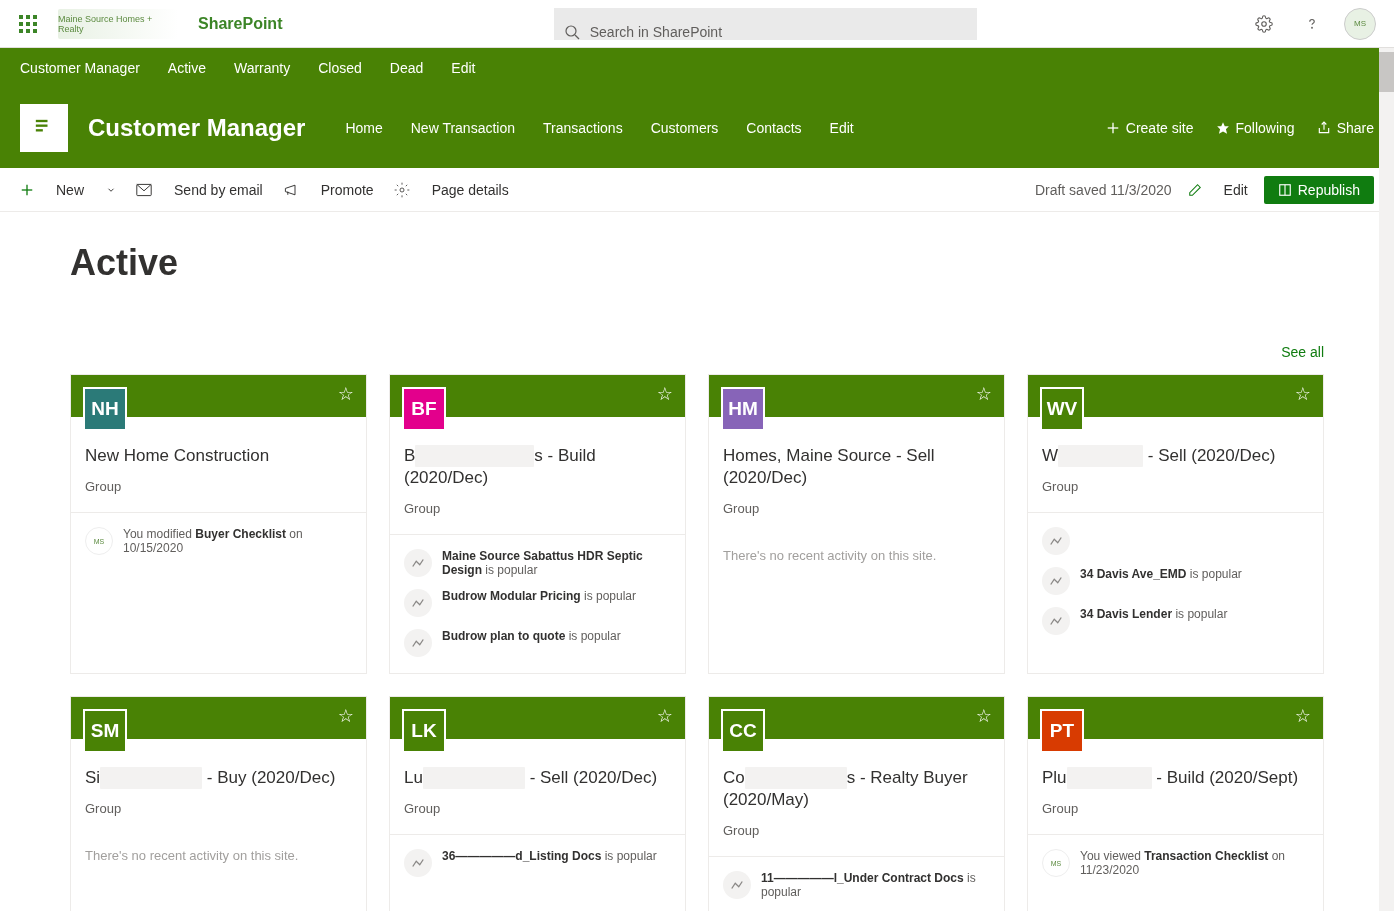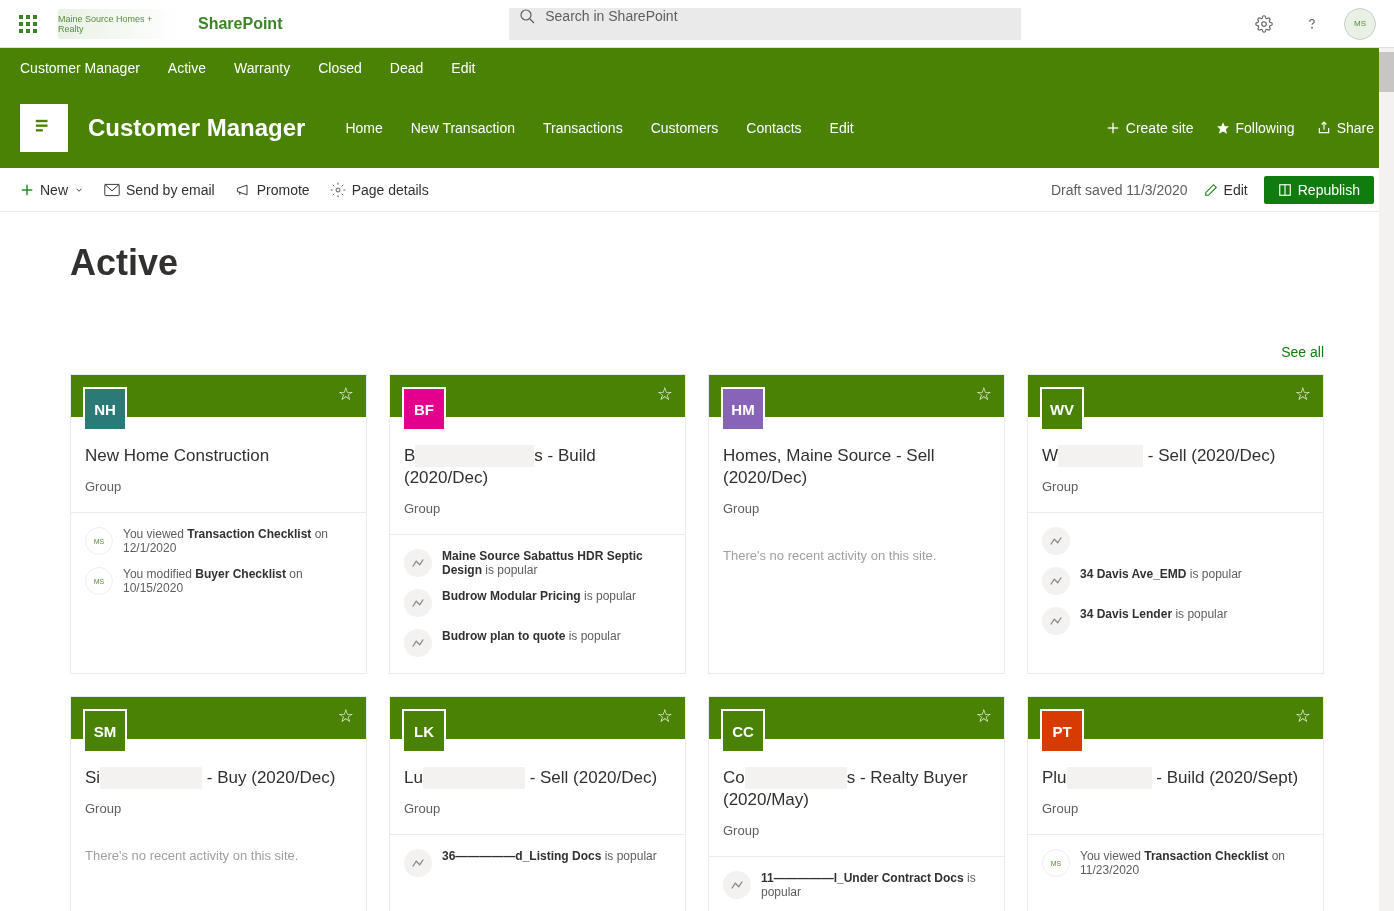--- a/index.html
+++ b/index.html
@@ -7,58 +7,58 @@
   
   
   .suite-bar { display: flex; align-items: center; height: 48px; border-bottom: 1px solid #e1dfdd; padding: 0 8px; }
   .waffle { width: 40px; height: 48px; display: flex; align-items: center; justify-content: center; cursor: pointer; color: #3c8527; }
   .waffle-grid { display: grid; grid-template-columns: repeat(3, 4px); grid-gap: 3px; }
   .waffle-grid span { width: 4px; height: 4px; background: #3c8527; }
   .tenant-logo { display: flex; align-items: center; margin-left: 10px; gap: 8px; }
   .tenant-logo .logo-img { width: 120px; height: 30px; background: linear-gradient(to right, #e8f1e4 0%, #fff 100%); display:flex; align-items:center; justify-content:center; font-size:9px; color:#5b8a3f; border-radius:2px;}
   .app-name { color: #3c8527; font-size: 16px; font-weight: 600; margin-left: 20px; }
   .search-wrap { flex: 1; display: flex; justify-content: center; }
-  .search-box { width: 512px; height: 32px; background: #eaeaea; border-radius: 0; display: flex; align-items: flex-start; padding: 0 10px; color: #605e5c; gap: 10px; cursor:text;}
+  .search-box { width: 423px; height: 32px; background: #eaeaea; border-radius: 0; display: flex; align-items: flex-end; padding: 0 10px; color: #605e5c; gap: 10px; cursor:text;}
   .suite-right { display: flex; align-items: center; gap: 16px; padding-right: 10px; color:#605e5c; }
   .suite-right .icon-btn { cursor:pointer; width:32px; height:32px; display:flex; align-items:center; justify-content:center; }
   .avatar { width:32px; height:32px; border-radius:50%; background:#e8f1e4; display:flex; align-items:center; justify-content:center; font-size:8px; color:#5b8a3f; border:1px solid #ccc;}
 
   
   .hub-nav { background: #498205; color: #fff; height: 40px; display: flex; align-items: center; padding: 0 20px; gap: 28px; }
   .hub-nav a { color: #fff; text-decoration: none; font-size: 14px; cursor:pointer;}
   
   
   .site-header { background: #498205; color: #fff; height: 80px; display: flex; align-items: center; padding: 0 20px; }
   .site-logo { width: 48px; height: 48px; background: #fff; color: #498205; display:flex; align-items:center; justify-content:center; font-size:22px; margin-right:20px; }
   .site-title { font-size: 24px; font-weight: 600; margin-right: 40px; }
   .site-nav { display: flex; gap: 28px; }
   .site-nav a { color: #fff; text-decoration: none; font-size: 14px; cursor:pointer;}
   .site-header-right { margin-left: auto; display: flex; gap: 22px; }
   .site-header-right .hbtn { display:flex; align-items:center; gap:6px; cursor:pointer; font-size:14px;}
   
   
   .cmd-bar { height: 44px; border-bottom: 1px solid #edebe9; display: flex; align-items: center; padding: 0 20px; gap: 20px; font-size: 14px; }
-  .cmd-btn { display: flex; align-items: center; gap: 6px; cursor: pointer; color: #323130; }
+  .cmd-btn { display: flex; align-items: center; gap: 22px; cursor: pointer; color: #323130; }
   .cmd-right { margin-left: auto; display: flex; align-items: center; gap: 16px; }
   .republish { background: #107c10; color: #fff; padding: 6px 14px; border-radius: 2px; display:flex; align-items:center; gap:6px; cursor:pointer;}
   .draft-text { color: #605e5c; }
   .scrollbar-track { position:fixed; right:0; top:48px; bottom:0; width:15px; background:#f3f2f1;}
   .scrollbar-thumb { width:15px; height:40px; background:#c8c6c4; margin-top:4px;}
 
   
   .content { padding: 30px 70px; }
   .page-title { font-size: 36px; font-weight: 600; margin-bottom: 60px; }
   .see-all { text-align: right; margin-bottom: 14px; }
   .see-all a { color: #107c10; text-decoration:none; cursor:pointer;}
   
   .cards { display: grid; grid-template-columns: repeat(4, 1fr); gap: 22px; }
   .card { border: 1px solid #edebe9; background: #fff; min-height: 300px; display:flex; flex-direction:column; position:relative; cursor:pointer;}
   .card.short { min-height: 180px; }
   .card-head { height: 42px; background: #498205; position: relative; }
-  .card-badge { position: absolute; left: 12px; top: 12px; width: 44px; height: 44px; border: 2px solid #fff; color:#fff; font-size:15px; font-weight:600; display:flex; align-items:center; justify-content:center; }
+  .card-badge { position: absolute; left: 12px; top: 12px; width: 44px; height: 44px; border: 2px solid #fff; color:#fff; font-size:19px; font-weight:600; display:flex; align-items:center; justify-content:center; }
   .star { position: absolute; right: 12px; top: 8px; color: #fff; cursor:pointer; font-size:18px;}
   .card-body { padding: 28px 14px 14px 14px; }
   .card-title { font-size: 17px; font-weight: 400; color:#323130; margin-bottom: 12px; line-height:1.3;}
   .redact { display:inline-block; background:#f3f2f1; color:transparent; border-radius:1px;}
   .card-sub { color: #605e5c; font-size: 13px; margin-bottom: 4px;}
   .card-activity { border-top: 1px solid #edebe9; padding: 8px 14px; }
   .act-row { display:flex; gap:10px; align-items:flex-start; padding:6px 0; font-size:12px; color:#605e5c;}
   .act-icon { width:28px; height:28px; border-radius:50%; background:#f3f2f1; flex-shrink:0; display:flex; align-items:center; justify-content:center; color:#8a8886; font-size:13px;}
   .act-logo { width:28px; height:28px; border-radius:50%; background:#fff; border:1px solid #eee; flex-shrink:0; display:flex; align-items:center; justify-content:center; font-size:7px; color:#5b8a3f;}
   .act-text strong { color:#323130; font-weight:600;}
@@ -228,24 +228,20 @@
       <div class="card-badge" style="background:#2b7a78">NH</div>
       <div class="star">☆</div>
     </div>
     <div class="card-body">
       <div class="card-title">New Home Construction</div>
       <div class="card-sub">Group</div>
     </div>
     <div class="card-activity">
           <div class="act-row">
             <div class="act-logo">MS</div>
-            <div class="act-text">You viewed <strong>Transaction Checklist</strong> on 12/1/2020</div>
-          </div>
-          <div class="act-row">
-            <div class="act-logo">MS</div>
             <div class="act-text">You modified <strong>Buyer Checklist</strong> on 10/15/2020</div>
           </div>
         </div>
   </div>
       <div class="card ">
     <div class="card-head">
       <div class="card-badge" style="background:#e3008c">BF</div>
       <div class="star">☆</div>
     </div>
     <div class="card-body">

